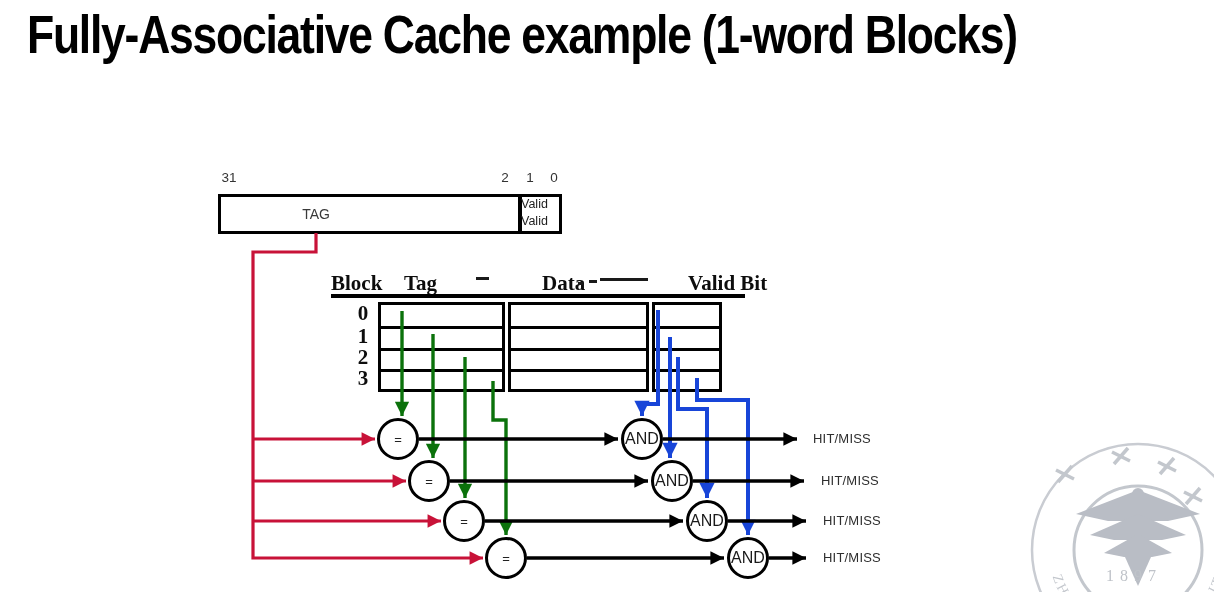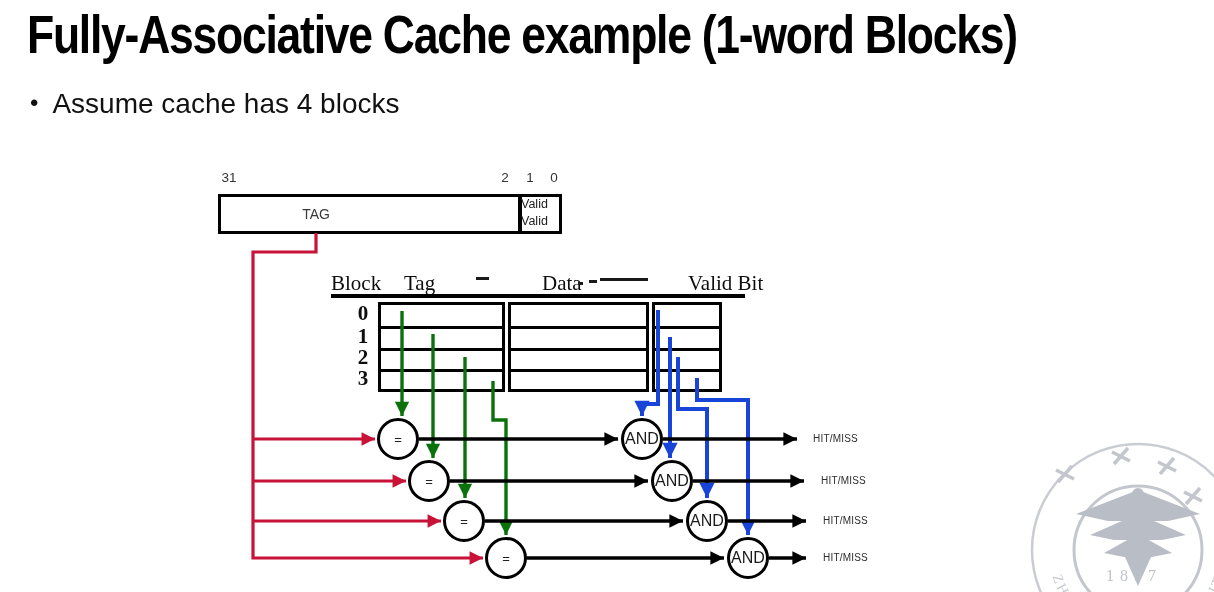--- a/index.html
+++ b/index.html
@@ -17,36 +17,36 @@
   .bullet-marker{margin-right:14px;font-size:24px;vertical-align:2px;}
   
   .bit-label{font-size:13.5px;color:#333;text-align:center;line-height:15px;}
   .addr-box{left:218px;top:194px;width:344px;height:40px;border:3px solid #000;
     box-sizing:border-box;background:#fff;}
   .addr-divider{position:absolute;left:297px;top:0;bottom:0;width:4px;background:#000;}
   .addr-tag{left:286px;top:206px;width:60px;text-align:center;font-size:14px;color:#3a3a3a;}
   .addr-offset{left:521px;top:196px;width:40px;font-size:12.5px;line-height:17px;color:#1d1d1d;}
   .addr-offset span{display:block;}
   
-  .tbl-header{font-family:"Liberation Serif",serif;font-weight:normal;font-size:21px;
+  .tbl-header{font-family:"Liberation Serif",serif;font-weight:bold;font-size:21px;
     color:#0d0d0d;line-height:22px;white-space:nowrap;}
   .tbl-underline{background:#000;height:4px;}
   .artifact{background:#1a1a1a;}
   .row-label{font-family:"Liberation Serif",serif;font-weight:bold;font-size:21px;
     color:#0d0d0d;width:22px;text-align:center;line-height:23px;}
   .tbl-box{border:3px solid #000;box-sizing:border-box;background:transparent;}
   .tbl-div{position:absolute;left:0;right:0;height:3px;background:#000;}
   
   .wires{left:0;top:0;z-index:3;}
   
   .gate{border:3px solid #000;border-radius:50%;background:#fff;box-sizing:border-box;
     display:flex;align-items:center;justify-content:center;z-index:4;}
   .comp{width:42px;height:42px;font-size:13px;color:#222;}
   .andg{width:42px;height:42px;font-size:16px;color:#1a1a1a;letter-spacing:0;}
-  .hitmiss{font-size:10px;color:#2e2e2e;line-height:16px;letter-spacing:0.2px;
+  .hitmiss{font-size:13px;color:#2e2e2e;line-height:16px;letter-spacing:0.2px;
     white-space:nowrap;z-index:4;}
   
   .watermark{left:1030px;top:428px;z-index:1;}
 </style>
 </head>
 <body>
 
 <div class="slide">
 
   <svg class="abs watermark" width="184" height="164" viewBox="0 0 184 164">
@@ -75,23 +75,20 @@
       </defs>
     <text font-family="Liberation Serif, serif" font-size="14" letter-spacing="2.5" fill="#c2c6cc">
       <textPath href="#wm-arc" startOffset="1%">ZHEJIANG</textPath>
     </text>
     <text font-family="Liberation Serif, serif" font-size="14" letter-spacing="2.5" fill="#c2c6cc">
       <textPath href="#wm-arc" startOffset="57%">UNIVERSITY</textPath>
     </text>
   </svg>
 
   <div class="abs slide-title">Fully-Associative Cache example (1-word Blocks)</div>
-  <div class="abs bullet-row">
-    <span class="bullet-marker">•</span><span>Assume cache has 4 blocks</span>
-  </div>
 
   <div class="abs bit-label" style="left:217px;top:170px;width:24px;">31</div>
   <div class="abs bit-label" style="left:496px;top:170px;width:18px;">2</div>
   <div class="abs bit-label" style="left:521px;top:170px;width:18px;">1</div>
   <div class="abs bit-label" style="left:545px;top:170px;width:18px;">0</div>
 
   <div class="abs addr-box">
     <div class="addr-divider"></div>
   </div>
   <div class="abs addr-tag">TAG</div>

